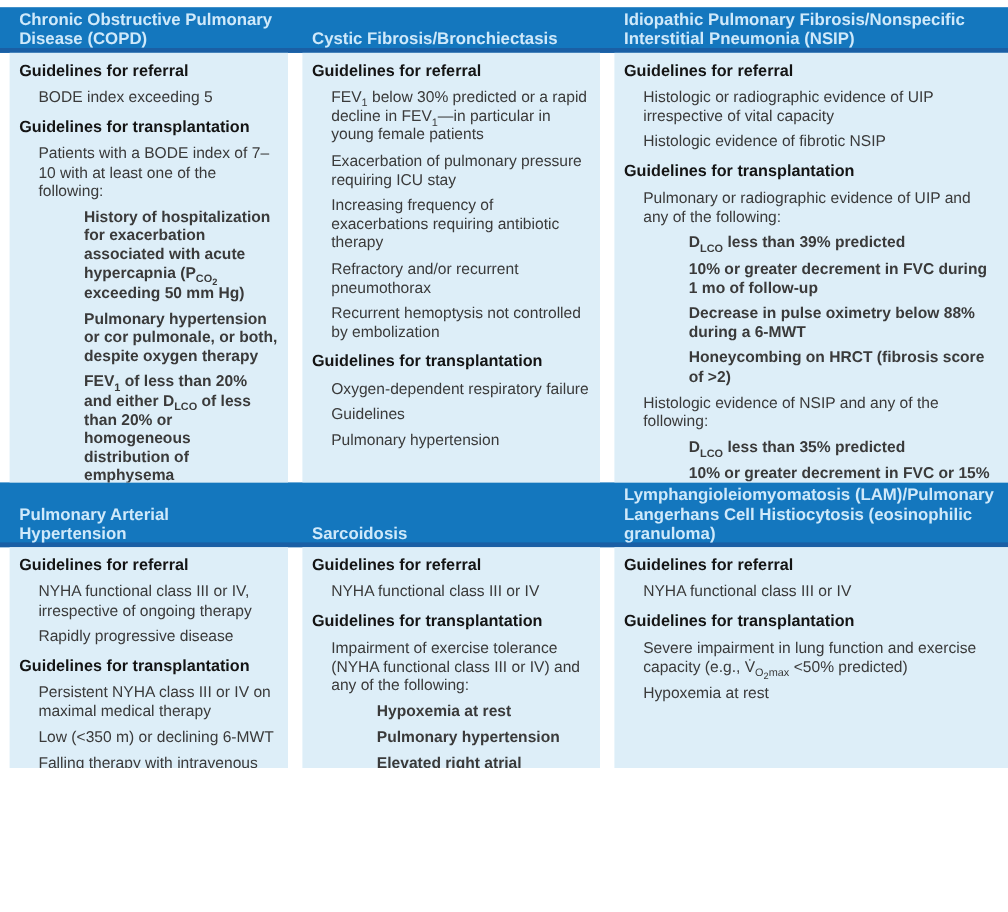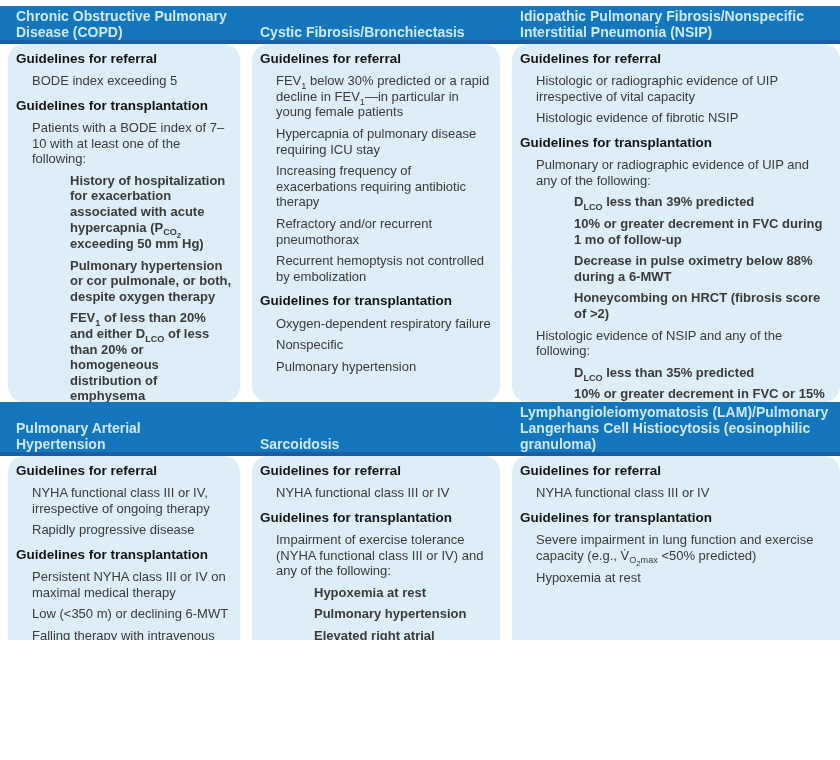--- a/index.html
+++ b/index.html
@@ -13,21 +13,21 @@
 
   .band { background: var(--band); border-bottom: 4px solid var(--band_edge);
     align-items: end; }
   .band1 { height: 38px; }
   .band2 { height: 54px; }
   .band-cell { color: var(--band_text); font-weight: bold; font-size: 14px;
     line-height: 1.15; padding: 2px 8px 4px 8px; }
 
   .row1 { height: 358px; }
   .row2 { height: 254px; }
-  .panel { background: var(--panel); padding: 0 8px 0 8px; overflow: hidden; border-radius: 16px; }
+  .panel { background: var(--panel); padding: 0 8px 0 8px; overflow: hidden; }
 
   .g-heading { font-weight: bold; font-size: 13.5px; color: var(--heading_text);
     margin-top: 9px; line-height: 1.2; }
   .g-heading:first-child { margin-top: 7px; }
   .item { font-size: 13px; color: var(--body_text); line-height: 1.2;
     margin-top: 6px; }
   .item.lvl0 { margin-left: 16px; }
   .item.lvl1 { margin-left: 54px; font-weight: bold; }
   sub { font-size: 0.7em; line-height: 0; }
   sub sub { font-size: 0.85em; }
@@ -63,29 +63,29 @@
           <div class="item lvl0">Patients with a BODE index of 7–10 with at least one of the following:</div>
           <div class="item lvl1">History of hospitalization for exacerbation associated with acute hypercapnia (P<sub>CO<sub>2</sub></sub> exceeding 50 mm Hg)</div>
           <div class="item lvl1">Pulmonary hypertension or cor pulmonale, or both, despite oxygen therapy</div>
           <div class="item lvl1">FEV<sub>1</sub> of less than 20% and either D<sub>LCO</sub> of less than 20% or homogeneous distribution of emphysema</div>
         </div>
     </div>
     <div class="panel">
       <div class="g-heading">Guidelines for referral</div>
       <div>
           <div class="item lvl0">FEV<sub>1</sub> below 30% predicted or a rapid decline in FEV<sub>1</sub>—in particular in young female patients</div>
-          <div class="item lvl0">Hypercapnia of pulmonary disease requiring ICU stay</div>
+          <div class="item lvl0">Exacerbation of pulmonary pressure requiring ICU stay</div>
           <div class="item lvl0">Increasing frequency of exacerbations requiring antibiotic therapy</div>
           <div class="item lvl0">Refractory and/or recurrent pneumothorax</div>
           <div class="item lvl0">Recurrent hemoptysis not controlled by embolization</div>
         </div>
       <div class="g-heading">Guidelines for transplantation</div>
       <div>
           <div class="item lvl0">Oxygen-dependent respiratory failure</div>
-          <div class="item lvl0">Nonspecific</div>
+          <div class="item lvl0">Guidelines</div>
           <div class="item lvl0">Pulmonary hypertension</div>
         </div>
     </div>
     <div class="panel">
       <div class="g-heading">Guidelines for referral</div>
       <div>
           <div class="item lvl0">Histologic or radiographic evidence of UIP irrespective of vital capacity</div>
           <div class="item lvl0">Histologic evidence of fibrotic NSIP</div>
         </div>
       <div class="g-heading">Guidelines for transplantation</div>

